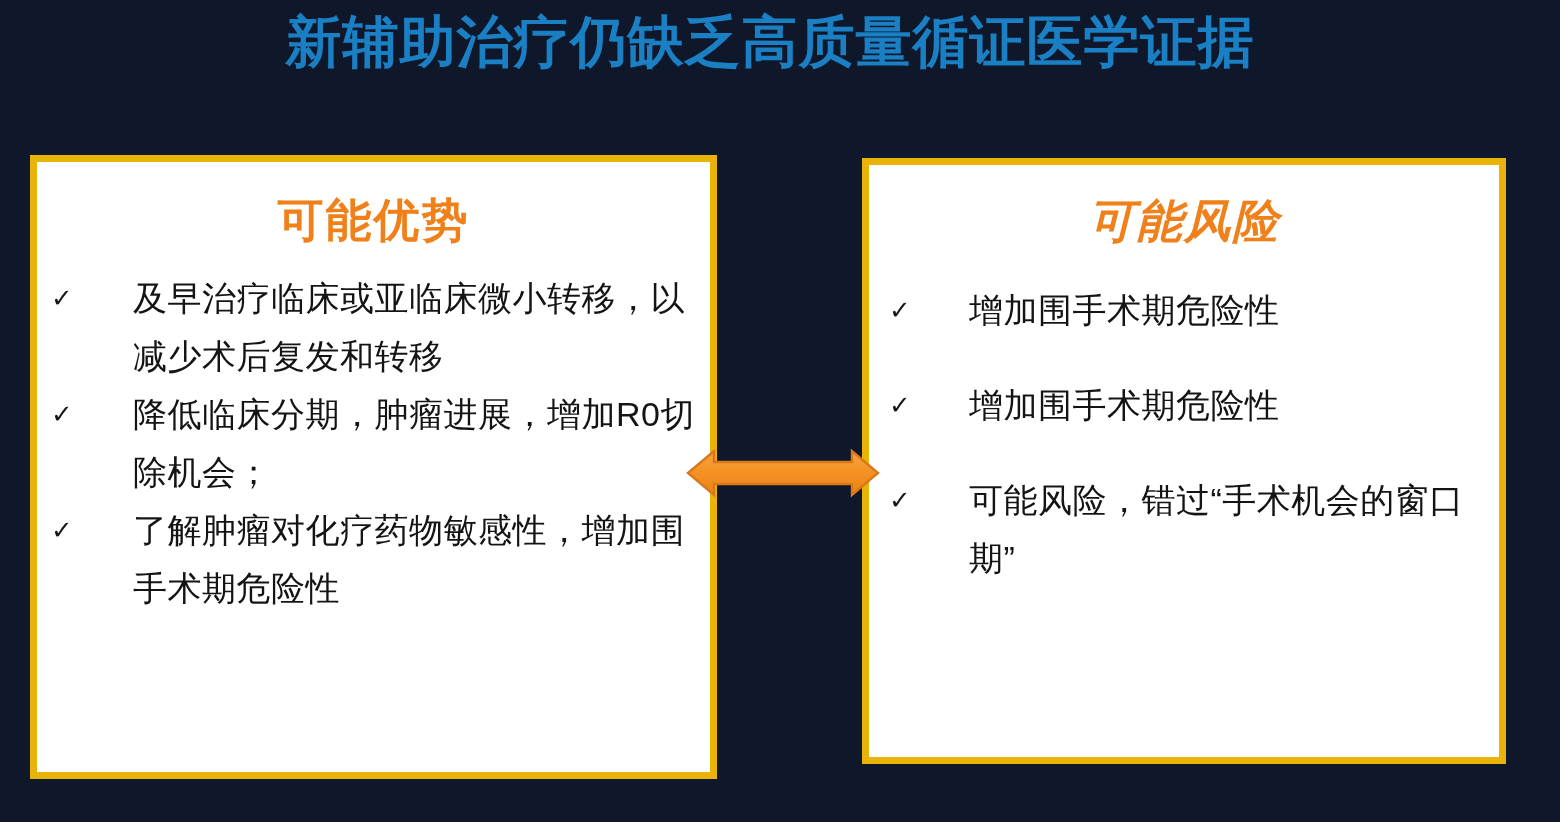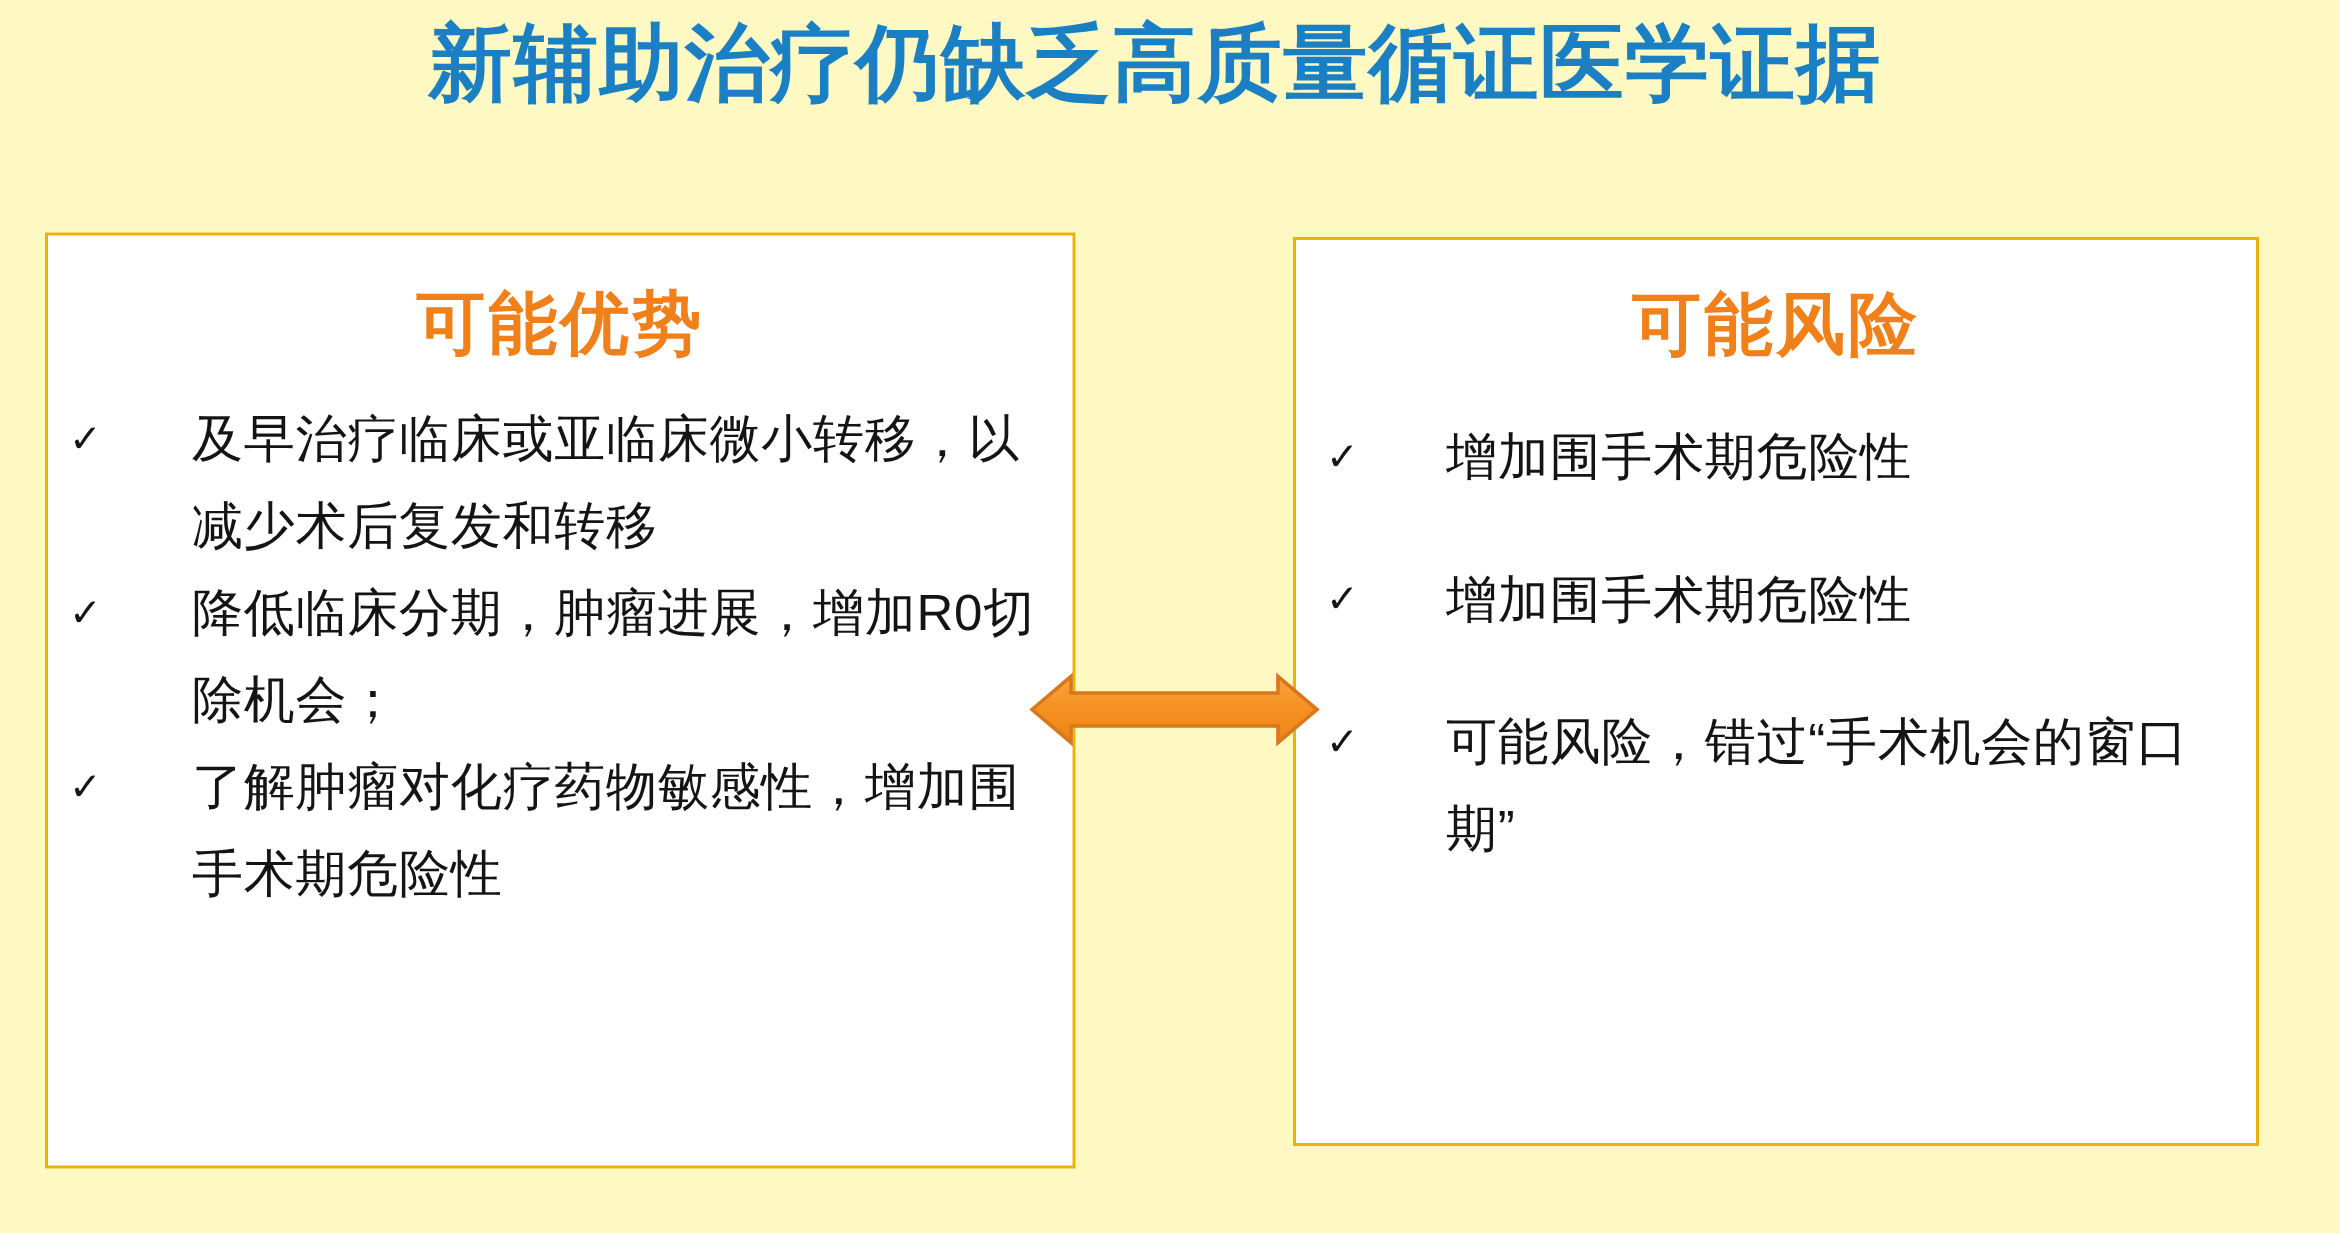--- a/index.html
+++ b/index.html
@@ -12,21 +12,21 @@
     background: #fffefd;
     font-family: "Liberation Sans", "DejaVu Sans", sans-serif;
     overflow: hidden;
     position: relative;
   }
 
   #slide {
     position: relative;
     width: 1560px;
     height: 822px;
-    background: #fef9c3;
+    background: #0f172a;
   }
 
   
   .slide-title {
     position: absolute;
     left: 0;
     top: 8px;
     width: 1540px;
     text-align: center;
     font-size: 56px;
@@ -34,21 +34,21 @@
     font-weight: 700;
     color: #1b7fc4;
     letter-spacing: 1px;
     white-space: nowrap;
   }
 
   
   .panel {
     position: absolute;
     box-sizing: border-box;
-    border: 2px solid #eab308;
+    border: 7px solid #eab308;
     background: #ffffff;
   }
   .panel-left {
     left: 30px;
     top: 155px;
     width: 687px;
     height: 624px;
   }
   .panel-right {
     left: 862px;
@@ -63,21 +63,21 @@
     width: 100%;
     text-align: center;
     font-size: 46px;
     line-height: 56px;
     font-weight: 700;
     color: #f0801a;
     letter-spacing: 2px;
     white-space: nowrap;
   }
   .panel-left .panel-heading { top: 30px; }
-  .panel-right .panel-heading { top: 28px; }
+  .panel-right .panel-heading { top: 28px; font-style: italic; }
 
   
   .bullet-list {
     position: absolute;
     left: 0;
     width: 100%;
     box-sizing: border-box;
   }
   .panel-left .bullet-list {
     top: 107px;

